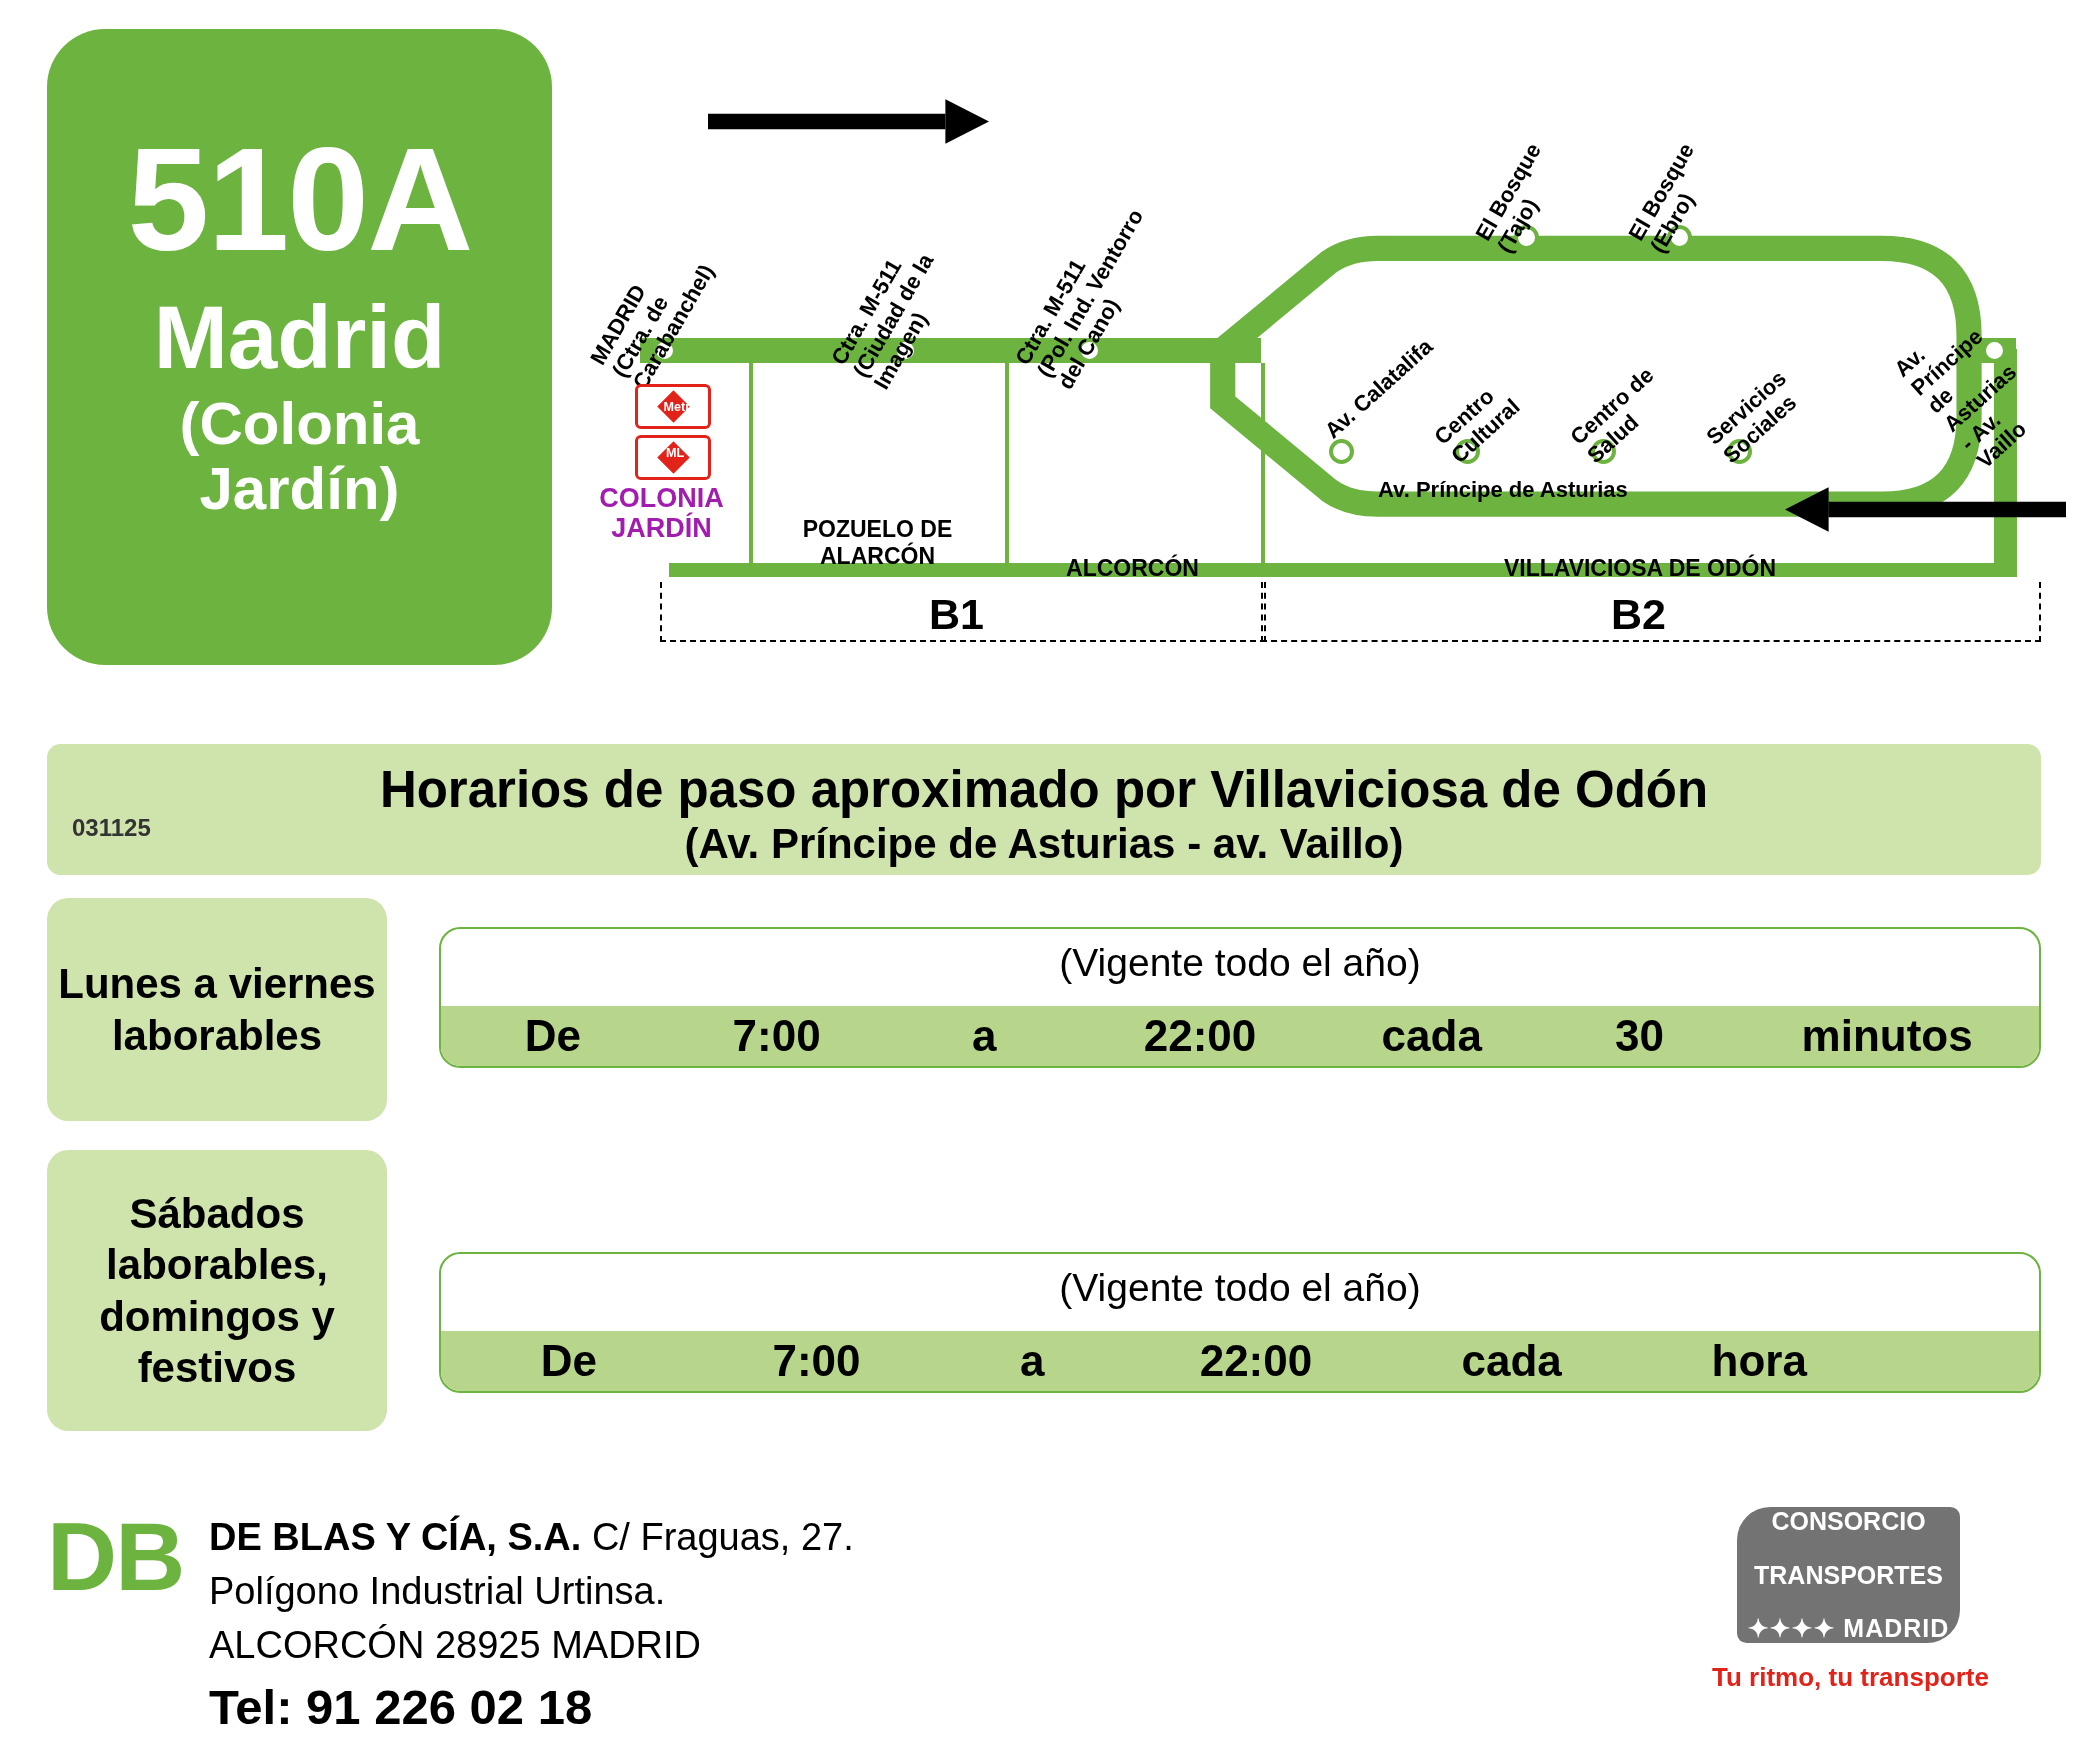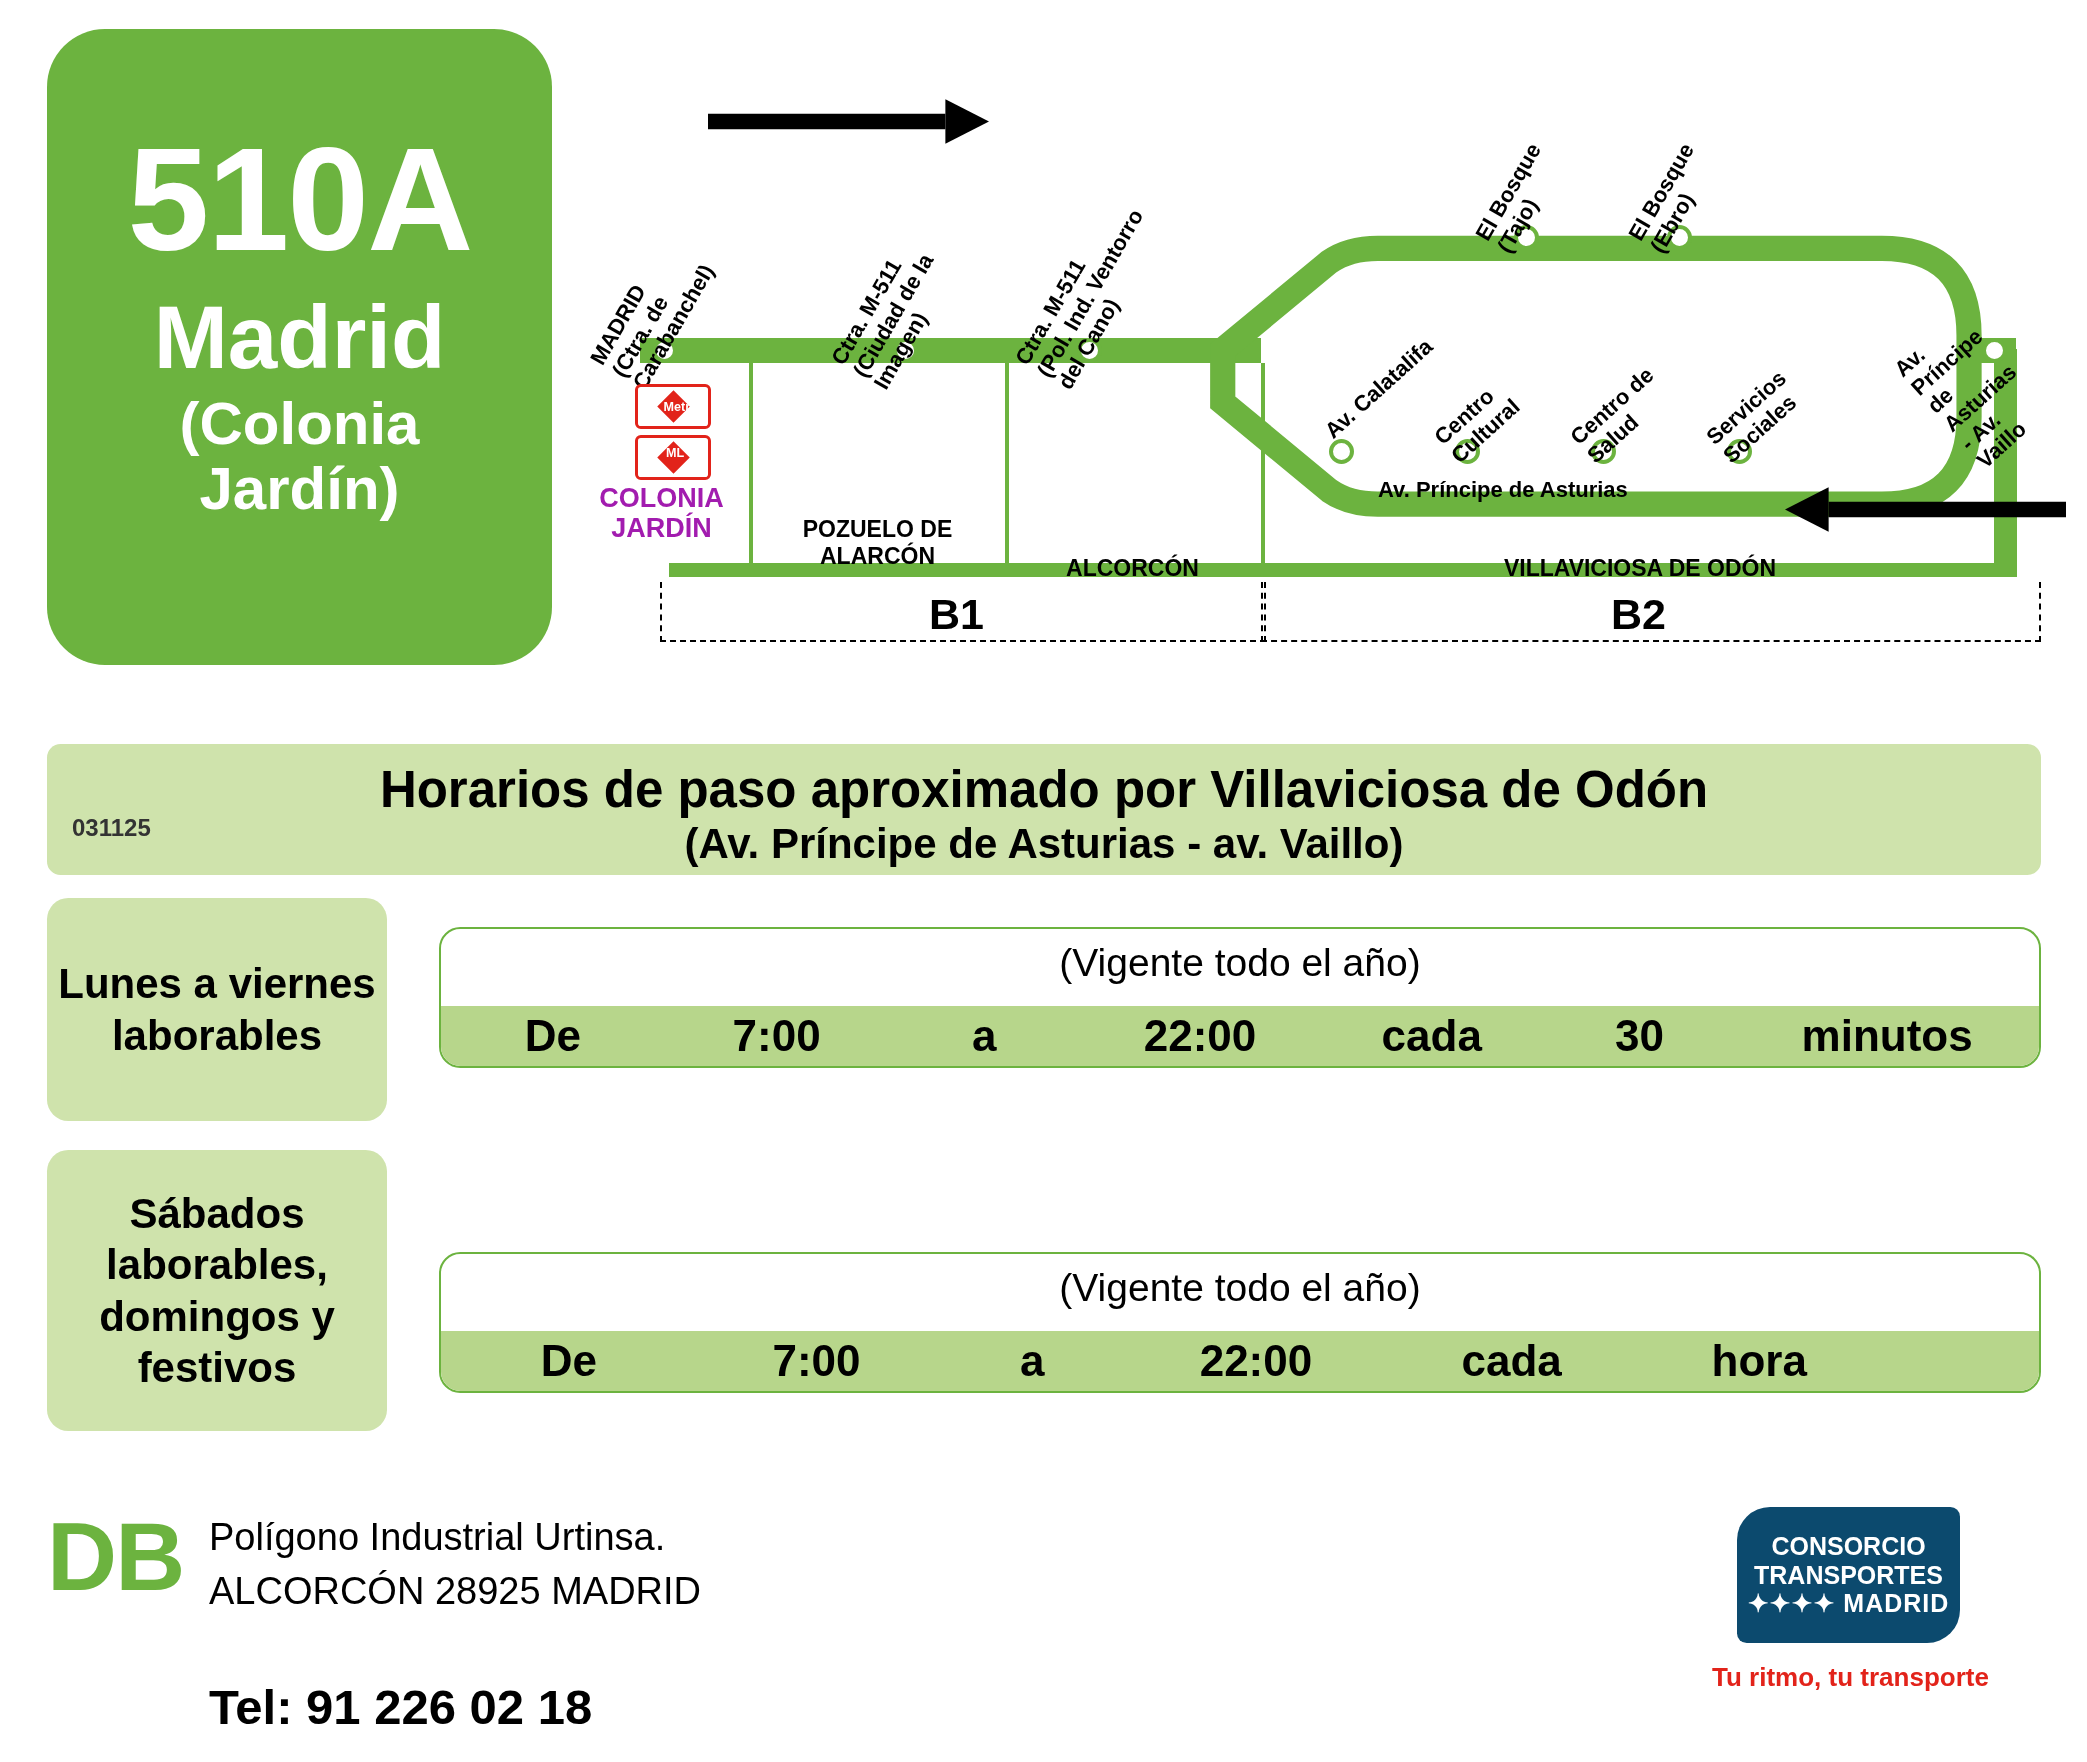--- a/index.html
+++ b/index.html
@@ -52,22 +52,22 @@
   .sched-row{position:absolute;left:0;bottom:0;width:100%;height:60px;background:#b7d68b;display:flex;align-items:center;}
   .sched-row span{font-size:44px;font-weight:bold;text-align:center;}
 
   
   #footer{position:absolute;left:0;top:1480px;width:2087px;height:281px;}
   .db{position:absolute;left:47px;top:21.3px;font-size:97px;font-weight:bold;color:#6cb33f;letter-spacing:-1.9px;}
   .addr{position:absolute;left:209px;top:31px;font-size:38px;line-height:1.42;}
   .addr b{font-weight:bold;}
   .tel{position:absolute;left:209px;top:199px;font-size:49px;font-weight:bold;}
 
-  .crtm{position:absolute;left:1737px;top:27px;width:223px;height:136px;background:#0c4a6e;border-radius:33px 9.7px 33px 9.7px;
-     color:#fff;display:flex;flex-direction:column;align-items:center;justify-content:center;text-align:center;line-height:1.15;}
+  .crtm{position:absolute;left:1737px;top:27px;width:223px;height:136px;background:#737373;border-radius:33px 9.7px 33px 9.7px;
+     color:#fff;display:flex;flex-direction:column;align-items:center;justify-content:space-between;text-align:center;line-height:1.15;}
   .crtm .l1{font-size:25px;font-weight:bold;}
   .crtm .l2{font-size:25px;font-weight:bold;}
   .crtm .l3{font-size:25px;font-weight:bold;letter-spacing:1px;}
   .crtm-tag{position:absolute;left:1700px;top:182px;width:301px;text-align:center;color:#e2231a;font-size:26px;font-weight:bold;}
 </style>
 </head>
 <body>
 
 <div id="top">
 
@@ -200,20 +200,21 @@
     <span style="width:12%">a</span>
     <span style="width:16%">22:00</span>
     <span style="width:16%">cada</span>
     <span style="width:15%">hora</span>
   </div>
 </div>
 
 <div id="footer">
   <div class="db">DB</div>
   <div class="addr">
+    <div><b>DE BLAS Y CÍA, S.A.</b><span> C/ Fraguas, 27.</span></div>
     <div>Polígono Industrial Urtinsa.</div>
     <div>ALCORCÓN 28925 MADRID</div>
   </div>
   <div class="tel">Tel: 91 226 02 18</div>
 
   <div class="crtm">
     <div class="l1">CONSORCIO</div>
     <div class="l2">TRANSPORTES</div>
     <div class="l3">✦✦✦✦ MADRID</div>
   </div>

